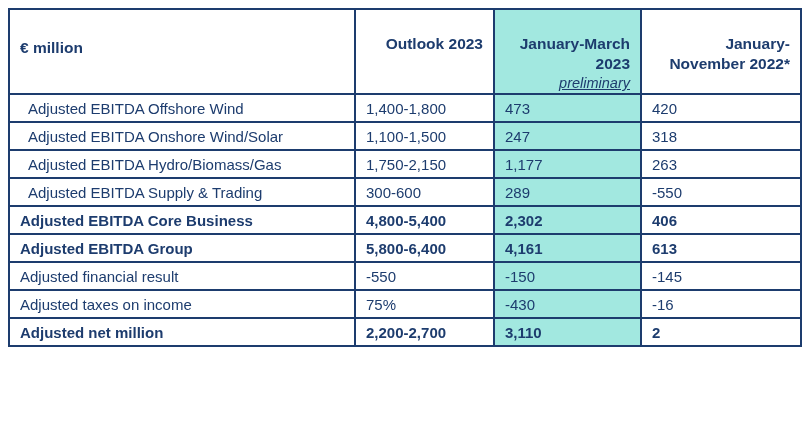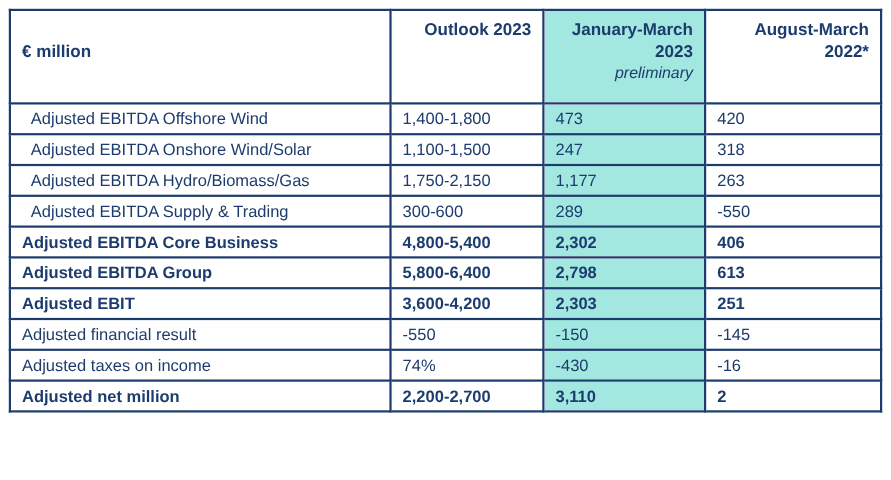--- a/index.html
+++ b/index.html
@@ -34,36 +34,37 @@
   col.c-outlook{width:139px;}
   col.c-2023{width:147px;}
   col.c-2022{width:160px;}
   
   .fin thead th{
     height:85px;
     vertical-align:top;
     text-align:right;
     font-weight:bold;
     font-size:15.5px;
-    padding-top:8px;
+    padding-top:24px;
     line-height:1.3;
     white-space:normal;
   }
   .fin thead th.unit{
     text-align:left;
     vertical-align:top;
     padding-top:28px;
     margin-top:48px;
   }
   .teal-bg{background:var(--teal);}
   .col-note{
     font-weight:normal;
     font-style:italic;
     font-size:14.5px;
     display:block;
+    text-decoration:underline;
   }
   
   .fin tbody td{height:28px;}
   .fin td.lbl{text-align:left;padding-left:10px;}
   .fin td.lbl.ind{padding-left:18px;}
   .fin td.num{text-align:left;}
   .fin tr.bold td{font-weight:bold;}
 </style>
 </head>
 <body>
@@ -76,21 +77,21 @@
       <col class="c-2022">
   </colgroup>
   <thead>
     <tr>
       <th class="unit">€ million</th>
       <th>Outlook 2023</th>
       <th class="teal-bg">
         <span>January-March 2023</span>
         <span class="col-note">preliminary</span>
       </th>
-      <th>August-March 2022*</th>
+      <th>January-November 2022*</th>
     </tr>
   </thead>
   <tbody>
     <tr>
       <td class="lbl ind">Adjusted EBITDA Offshore Wind</td>
       <td class="num">1,400-1,800</td>
       <td class="num teal-bg">473</td>
       <td class="num">420</td>
     </tr>
     <tr>
@@ -113,38 +114,32 @@
     </tr>
     <tr class="bold">
       <td class="lbl">Adjusted EBITDA Core Business</td>
       <td class="num">4,800-5,400</td>
       <td class="num teal-bg">2,302</td>
       <td class="num">406</td>
     </tr>
     <tr class="bold">
       <td class="lbl">Adjusted EBITDA Group</td>
       <td class="num">5,800-6,400</td>
-      <td class="num teal-bg">2,798</td>
+      <td class="num teal-bg">4,161</td>
       <td class="num">613</td>
-    </tr>
-    <tr class="bold">
-      <td class="lbl">Adjusted EBIT</td>
-      <td class="num">3,600-4,200</td>
-      <td class="num teal-bg">2,303</td>
-      <td class="num">251</td>
     </tr>
     <tr>
       <td class="lbl">Adjusted financial result</td>
       <td class="num">-550</td>
       <td class="num teal-bg">-150</td>
       <td class="num">-145</td>
     </tr>
     <tr>
       <td class="lbl">Adjusted taxes on income</td>
-      <td class="num">74%</td>
+      <td class="num">75%</td>
       <td class="num teal-bg">-430</td>
       <td class="num">-16</td>
     </tr>
     <tr class="bold">
       <td class="lbl">Adjusted net million</td>
       <td class="num">2,200-2,700</td>
       <td class="num teal-bg">3,110</td>
       <td class="num">2</td>
     </tr>
   </tbody>

